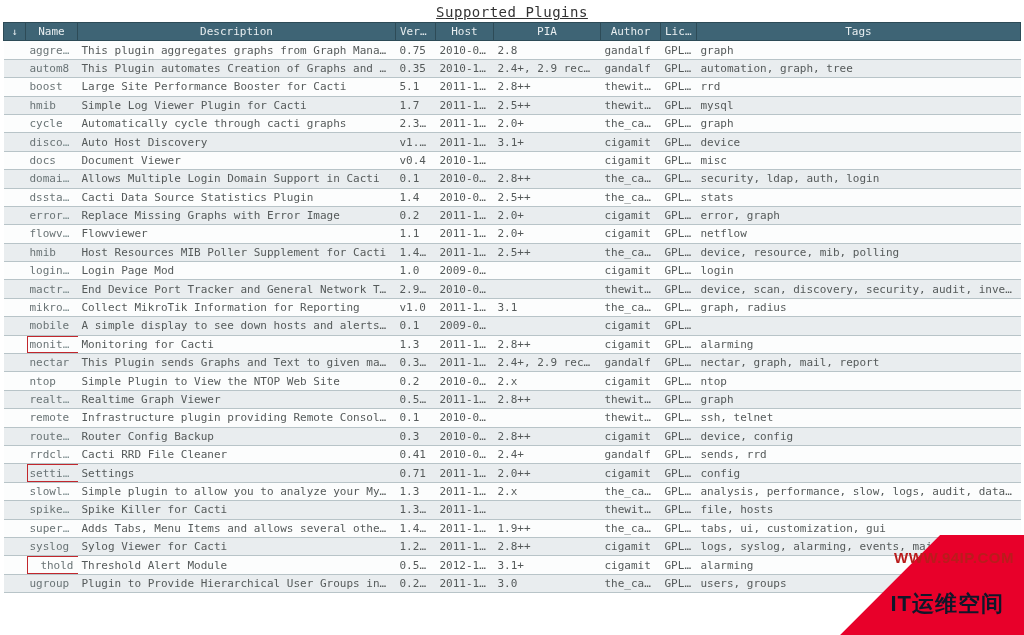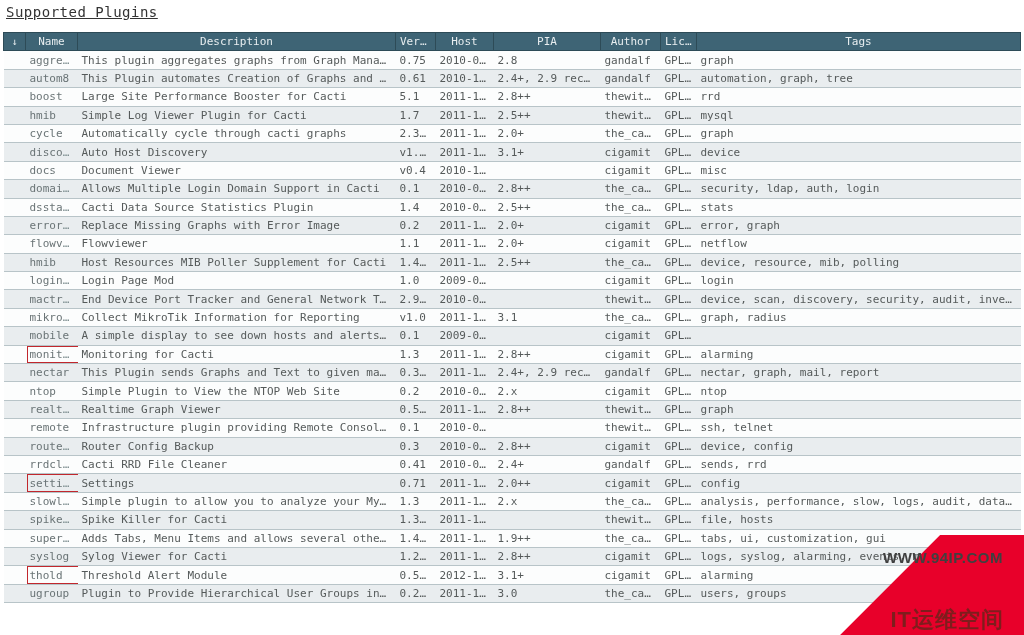--- a/index.html
+++ b/index.html
@@ -1,45 +1,45 @@
 <!DOCTYPE html>
 <html><head>
 <meta charset="utf-8">
 <style>
   * { margin: 0; padding: 0; box-sizing: border-box; }
   html, body { width: 1024px; height: 635px; overflow: hidden; font-family: "SimSun", "NSimSun", monospace; font-size: 11px; background: #fff; }
-  .title { font-size: 14px; text-decoration: underline; padding: 4px 6px 12px 6px; color: #333; letter-spacing: 0.5px; font-family: "SimSun", monospace; }
+  .title { font-size: 14px; text-decoration: underline; padding: 4px 6px 2px 6px; color: #333; letter-spacing: 0.5px; font-family: "SimSun", monospace; text-align: center; }
   .wrap { padding: 0 3px; }
   table { border-collapse: collapse; width: 100%; table-layout: fixed; }
   th, td { border-top: 1px solid #b8c4c8; border-bottom: 1px solid #b8c4c8; padding: 2px 4px; text-align: left; height: 18.4px; white-space: nowrap; overflow: hidden; text-overflow: ellipsis; }
   th { background: #3e6475; color: #e8eef0; font-weight: normal; text-align: center; border: 1px solid #2d4b57; cursor: pointer; font-family: "SimSun", monospace; }
   th.arrow-col { width: 22px; }
   td { color: #555a5a; font-family: "SimSun", monospace; }
   td.name { color: #7a8b8d; }
   td.link a { color: #6a7476; text-decoration: none; cursor: pointer; }
   tbody tr:nth-child(even) td { background: #e9edef; }
   tbody tr:nth-child(odd) td { background: #fcfdfd; }
-  .highlight { position: relative; }
+  .highlight { position: relative; text-align: right; }
   .highlight::after {
     content: ""; position: absolute; left: 1px; right: -2px; top: 0; bottom: 0;
     border: 1px solid #c1272d; pointer-events: none;
   }
   .col-arrow { width: 22px; }
   .col-name { width: 52px; }
   .col-desc { width: 318px; }
   .col-ver { width: 40px; }
   .col-date { width: 58px; }
   .col-pia { width: 107px; }
   .col-author { width: 60px; }
   .col-lic { width: 36px; }
   .col-tags { width: auto; }
   .watermark { position: fixed; bottom: 0; right: 0; width: 260px; height: 100px; overflow: hidden; pointer-events: none; }
   .wm-tri-red { position: absolute; right: -130px; bottom: -130px; width: 260px; height: 260px; background: #e8002a; transform: rotate(45deg); }
-  .wm-url { position: absolute; right: 21px; top: 14px; color: #404040; font: bold 15px Arial, sans-serif; letter-spacing: 0.5px; }
-  .wm-txt { position: absolute; right: 20px; bottom: 0; color: #7f1d1d; font: bold 22px "Microsoft YaHei", Arial, sans-serif; letter-spacing: 1px; }
+  .wm-url { position: absolute; right: 10px; top: 14px; color: #b91c1c; font: bold 15px Arial, sans-serif; letter-spacing: 0.5px; }
+  .wm-txt { position: absolute; right: 20px; bottom: 16px; color: #0f172a; font: bold 22px "Microsoft YaHei", Arial, sans-serif; letter-spacing: 1px; }
   .arrow { font-size: 10px; }
 </style>
 </head>
 <body>
 
 <div class="title">Supported Plugins</div>
 <div class="wrap">
 <table>
   <colgroup>
     <col class="col-arrow">
@@ -74,21 +74,21 @@
           <td>2010-09-18</td>
           <td>2.8</td>
           <td class="link">gandalf</td>
           <td>GPL v2</td>
           <td>graph</td>
         </tr>
         <tr>
           <td></td>
           <td class="name link"><a>autom8</a></td>
           <td>This Plugin automates Creation of Graphs and Tree Entries</td>
-          <td>0.61</td>
+          <td>0.35</td>
           <td>2010-12-12</td>
           <td>2.4+, 2.9 recommended</td>
           <td class="link">gandalf</td>
           <td>GPL v2</td>
           <td>automation, graph, tree</td>
         </tr>
         <tr>
           <td></td>
           <td class="name link"><a>boost</a></td>
           <td>Large Site Performance Booster for Cacti</td>

